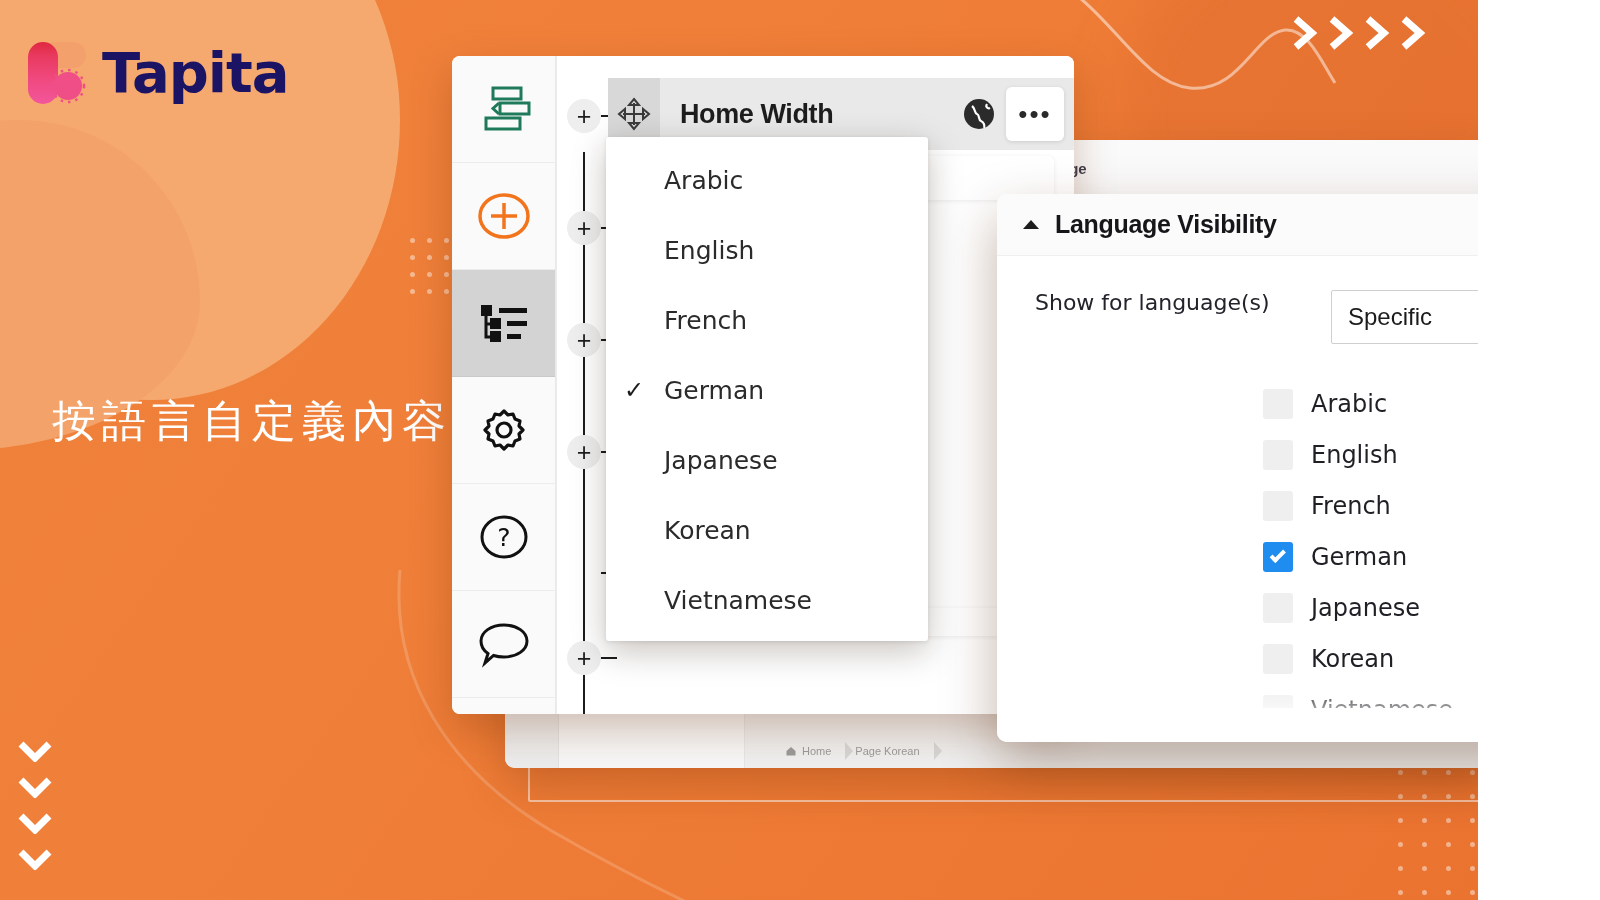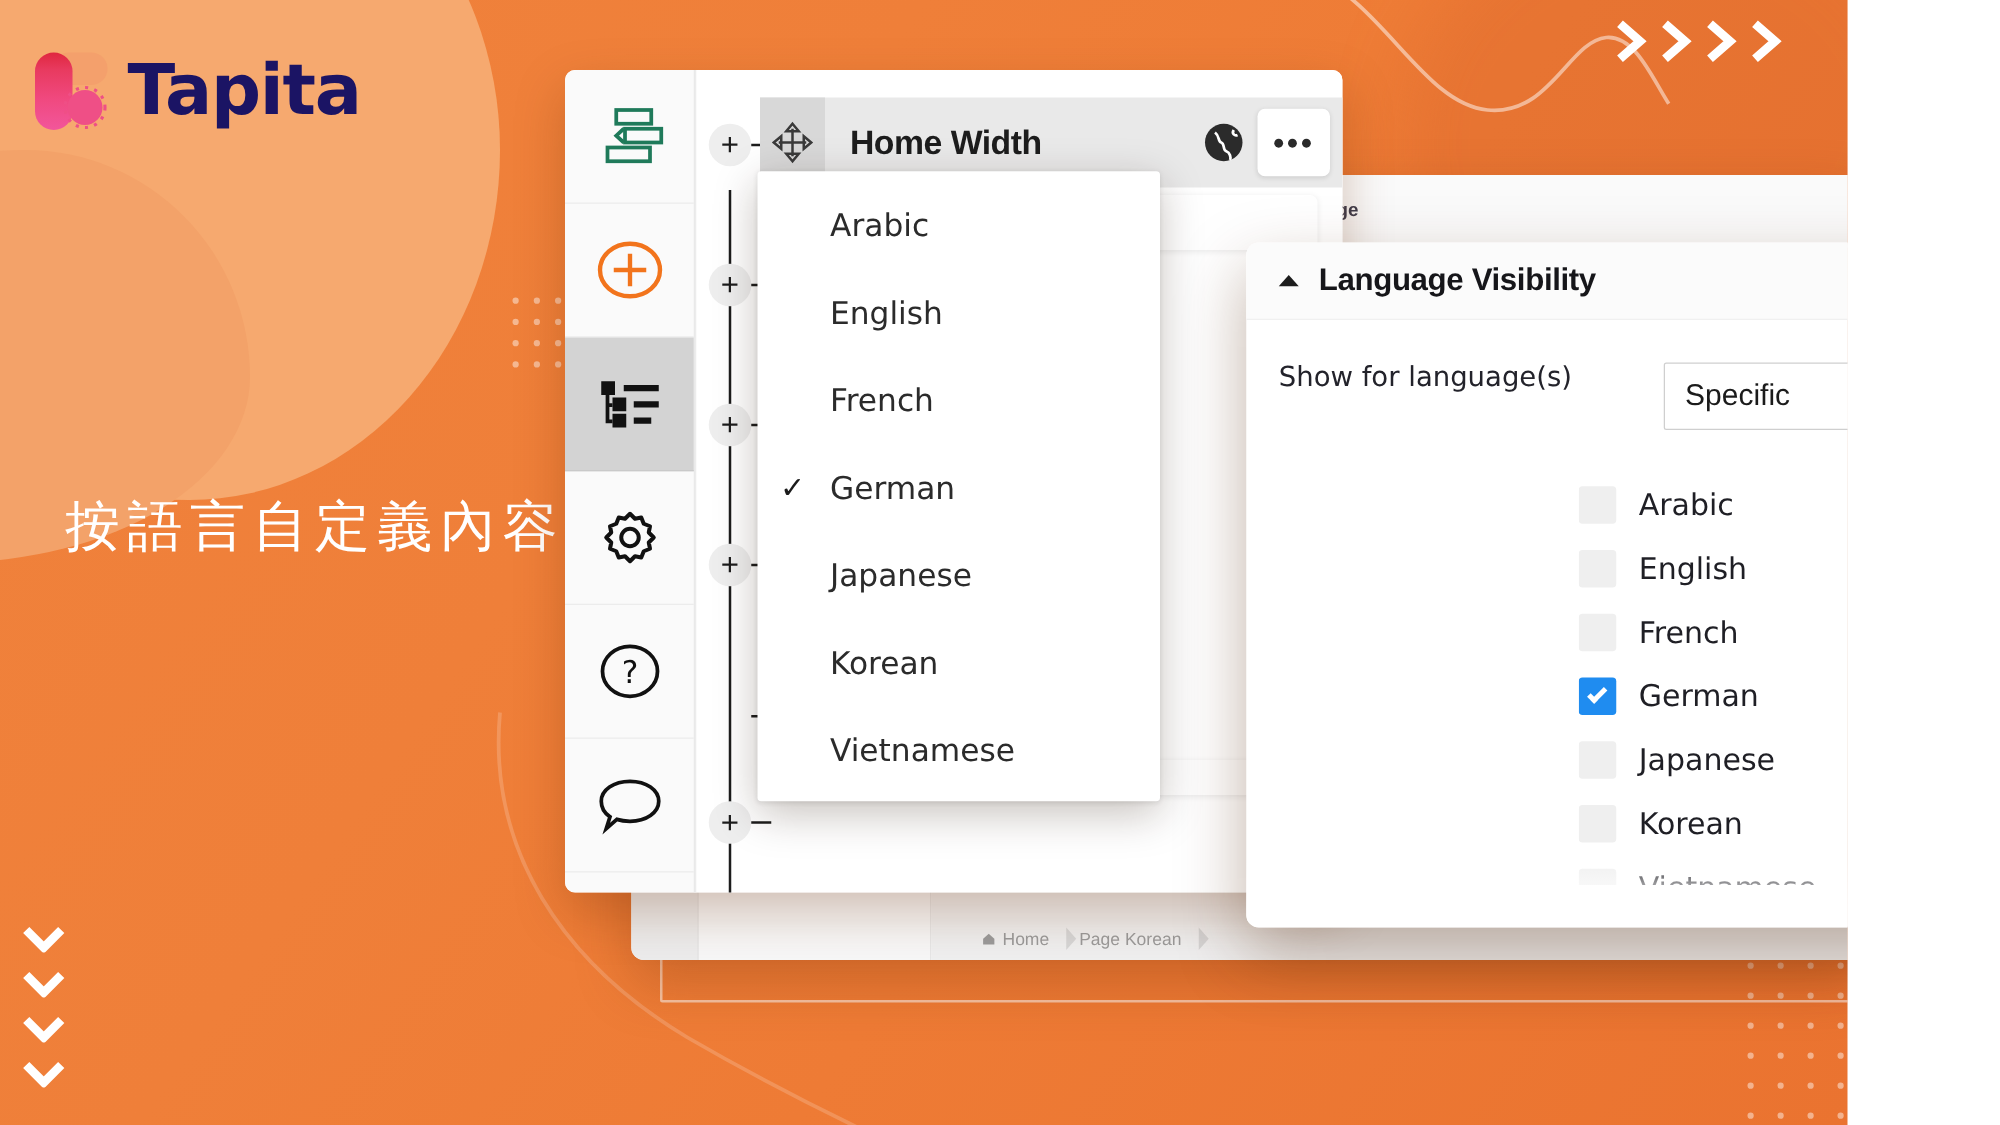--- a/index.html
+++ b/index.html
@@ -126,21 +126,21 @@
     background:#fff; border:1px solid #e3e3e3; border-radius:3px;
     height: 30px; display:flex; align-items:center; padding:0 8px; gap:6px;
     font-size:12px; font-weight:700; color:#444;
   }
   .wb-canvas { flex:1; background:#efefef; position:relative; }
   .wb-block {
     background:#e2e2e2; border-radius:4px; margin: 14px auto; width: 86%; height: 54px;
   }
   .wb-crumbs {
     position:absolute; left:280px; bottom: 8px;
-    display:flex; align-items:center; gap:2px; font-size:14px; color:#9a9a9a;
+    display:flex; align-items:center; gap:2px; font-size:11px; color:#9a9a9a;
   }
   .crumb { display:flex; align-items:center; gap:5px; padding-right: 12px; }
   .crumb-sep { width:0; height:0; border-top:9px solid transparent; border-bottom:9px solid transparent; border-left:8px solid #d6d6d6; }
 
   
   .win-editor {
     position: absolute;
     left: 452px; top: 56px;
     width: 622px; height: 658px;
     background: #ffffff;
@@ -233,21 +233,21 @@
   }
   .lv-head {
     height: 62px; background:#fbfbfb; border-bottom:1px solid #f0f0f0;
     display:flex; align-items:center; padding-left: 26px; gap: 16px;
   }
   .caret-up {
     width:0; height:0; border-left:8px solid transparent; border-right:8px solid transparent;
     border-bottom: 9px solid #1d1d1d;
   }
   .lv-title { font-size: 25px; font-weight: 800; color:#16161a; letter-spacing:-.3px; }
-  .lv-body { position:relative; height: calc(100% - 62px); padding: 34px 0 0 0; }
+  .lv-body { position:relative; height: calc(100% - 62px); padding: 34px 0 0 12px; }
   .lv-row { display:flex; align-items:flex-start; padding: 0 26px; }
   .lv-label { font-size: 22px; color:#23232b; font-family:"DejaVu Sans", sans-serif; }
   .lv-select {
     margin-left:auto; width: 200px; height: 54px;
     border:1px solid #cfcfcf; background:#fff; border-radius:2px;
     display:flex; align-items:center; padding: 0 16px;
     font-size: 24px; color:#1b1b1b;
   }
   .chev-down-sm {
     margin-left:auto; width: 16px; height: 16px;

